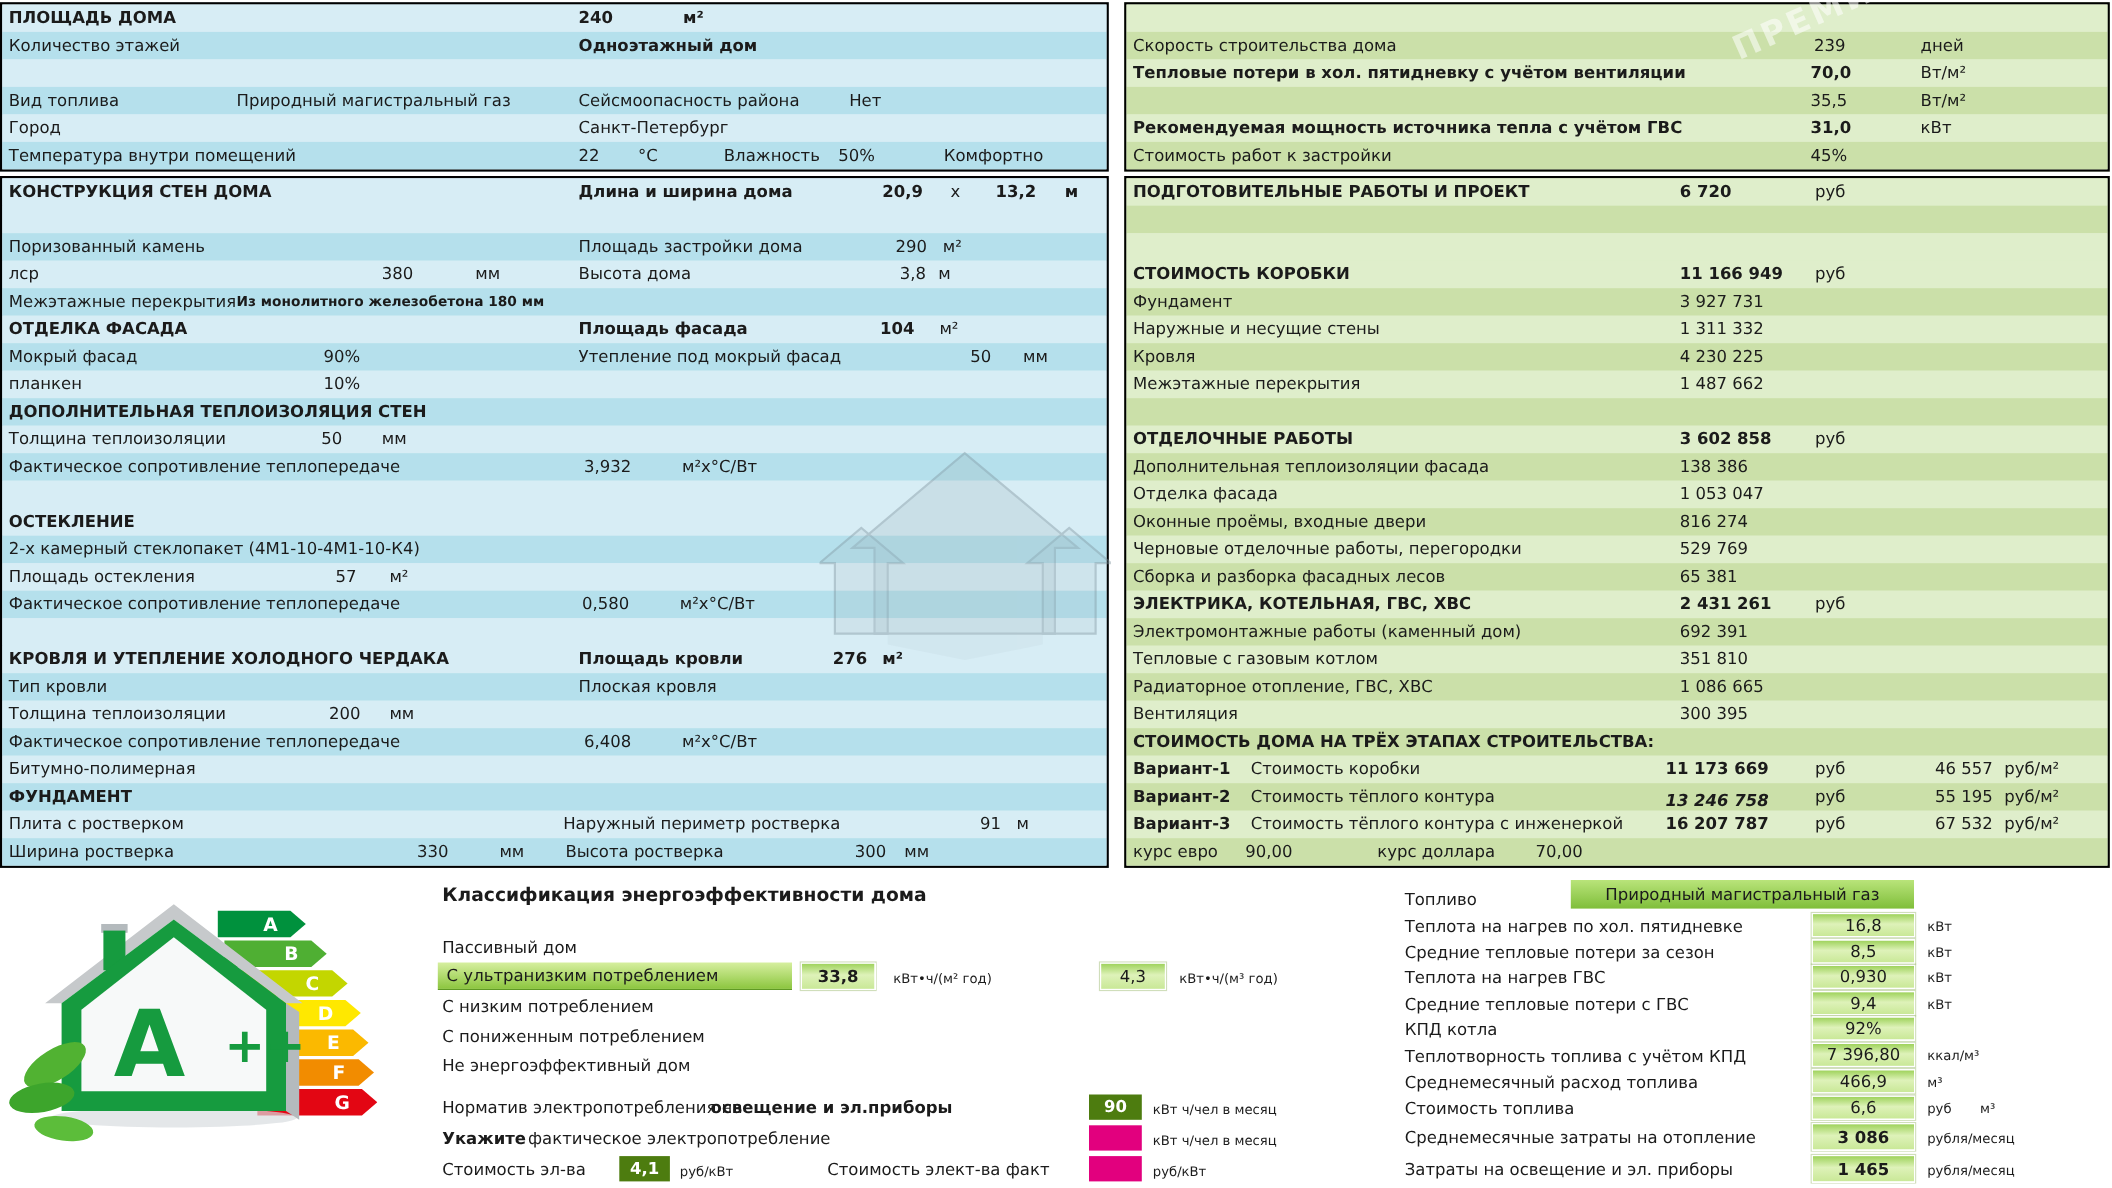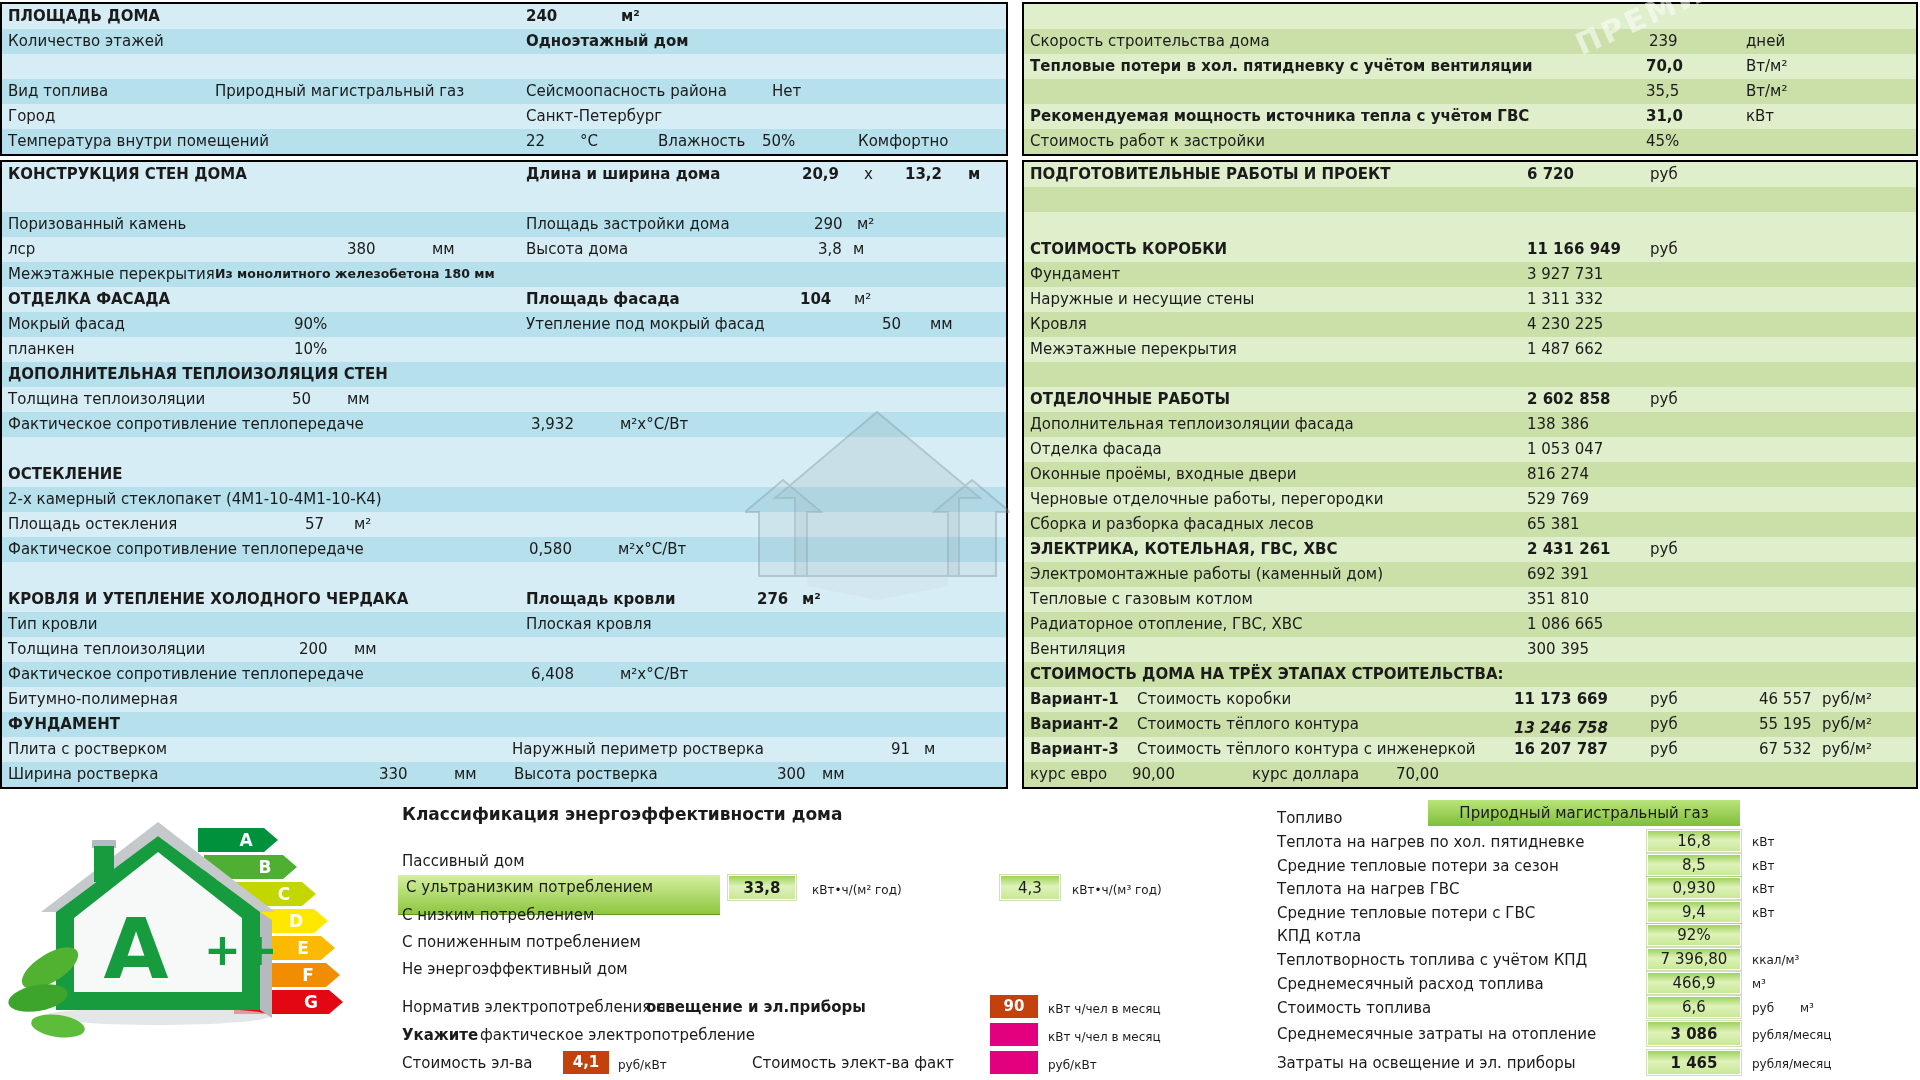--- a/index.html
+++ b/index.html
@@ -15,23 +15,23 @@
   .s-gd{background:#cbe0a9;}
   .cell{position:absolute;font-size:15px;line-height:18px;white-space:nowrap;}
   .b{font-weight:bold;}
   .sm{font-size:12.5px;}
   .xs{font-size:12px;}
   .f16{font-size:17px;}
   .gbox{background:linear-gradient(180deg,#9ed25b 0%,#def2b9 45%,#c9e897 100%);
         border:1px solid #fff;box-shadow:0 0 0 1px rgba(120,160,60,.35);
         text-align:center;height:22px;line-height:21px;box-sizing:border-box;}
   .tall{height:25px;line-height:24px;}
-  .navy{background:#c2410c;color:#fff;text-align:center;height:23px;line-height:23px;font-weight:bold;}
+  .navy{background:#4d7c0f;color:#fff;text-align:center;height:23px;line-height:23px;font-weight:bold;}
   .mag{background:#e2007e;height:23px;}
-  .hl{background:linear-gradient(180deg,#d6ef9f 0%,#8cc63f 100%);height:40px;line-height:25px;
+  .hl{background:linear-gradient(180deg,#d6ef9f 0%,#8cc63f 100%);height:25px;line-height:25px;
       padding-left:8px;border-bottom:1px solid #5f9a23;box-sizing:border-box;}
   .ghead{background:linear-gradient(180deg,#b9e47a 0%,#7fbe3a 100%);text-align:center;
          height:26px;line-height:26px;}
   #wm-brand{position:absolute;left:1570px;top:30px;width:330px;color:rgba(255,255,255,.55);
             font-weight:bold;font-size:30px;letter-spacing:3px;transform:rotate(-24deg);
             transform-origin:left top;white-space:nowrap;}
   svg text{font-family:"DejaVu Sans","Liberation Sans",sans-serif;}
 </style>
 </head>
 <body>
@@ -213,21 +213,21 @@
       <div class="cell" style="left: 626px; top: 78px;">руб</div>
       <div class="cell" style="left: 6px; top: 103px;">Фундамент</div>
       <div class="cell" style="left: 503px; top: 103px;">3 927 731</div>
       <div class="cell" style="left: 6px; top: 128px;">Наружные и несущие стены</div>
       <div class="cell" style="left: 503px; top: 128px;">1 311 332</div>
       <div class="cell" style="left: 6px; top: 153px;">Кровля</div>
       <div class="cell" style="left: 503px; top: 153px;">4 230 225</div>
       <div class="cell" style="left: 6px; top: 178px;">Межэтажные перекрытия</div>
       <div class="cell" style="left: 503px; top: 178px;">1 487 662</div>
       <div class="cell b" style="left: 6px; top: 228px;">ОТДЕЛОЧНЫЕ РАБОТЫ</div>
-      <div class="cell b" style="left: 503px; top: 228px;">2 602 858</div>
+      <div class="cell b" style="left: 503px; top: 228px;">3 602 858</div>
       <div class="cell" style="left: 626px; top: 228px;">руб</div>
       <div class="cell" style="left: 6px; top: 253px;">Дополнительная теплоизоляции фасада</div>
       <div class="cell" style="left: 503px; top: 253px;">138 386</div>
       <div class="cell" style="left: 6px; top: 278px;">Отделка фасада</div>
       <div class="cell" style="left: 503px; top: 278px;">1 053 047</div>
       <div class="cell" style="left: 6px; top: 303px;">Оконные проёмы, входные двери</div>
       <div class="cell" style="left: 503px; top: 303px;">816 274</div>
       <div class="cell" style="left: 6px; top: 328px;">Черновые отделочные работы, перегородки</div>
       <div class="cell" style="left: 503px; top: 328px;">529 769</div>
       <div class="cell" style="left: 6px; top: 353px;">Сборка и разборка фасадных лесов</div>

